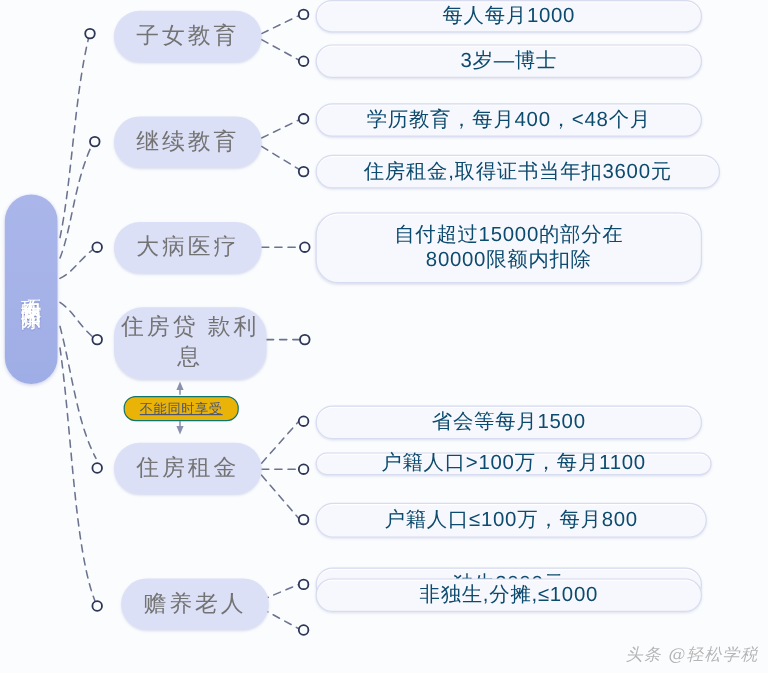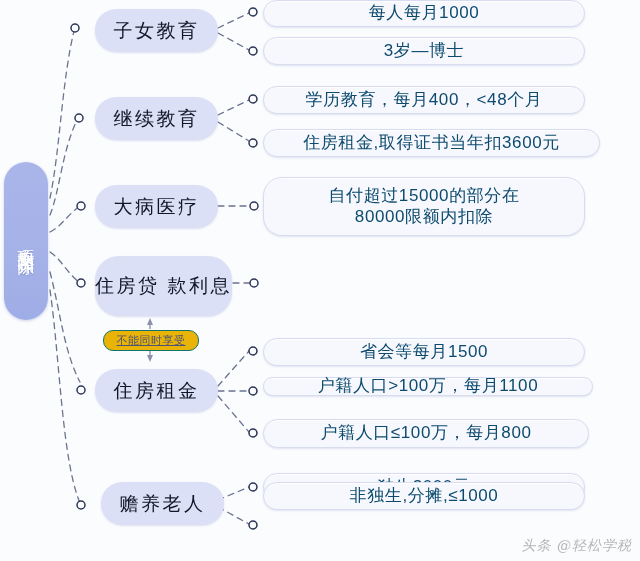--- a/index.html
+++ b/index.html
@@ -33,21 +33,21 @@
     line-height:1;
     font-weight:500;
     text-shadow:0 1px 1px rgba(90,100,160,.35);
   }
 
   
   .pill{
     position:absolute;
     background:#dce0f6;
     border-radius:24px;
-    color:#0f172a;
+    color:#737373;
     display:flex;align-items:center;justify-content:center;
     text-align:center;
     font-size:19px;
     letter-spacing:2.5px;
     line-height:1.15;
     box-shadow:0 1px 2px rgba(150,158,200,.30);
   }
   .pill.two-line{line-height:1.30;}
 
   
@@ -186,21 +186,21 @@
   </div>
 
   <div class="pill" style="left:95px;top:185px;width:123px;height:43px;">
     <span>大病医疗</span>
   </div>
   <div class="leaf" style="left:263px;top:177px;width:322px;height:59px;">
     <span>自付超过15000的部分在
 80000限额内扣除</span>
   </div>
 
-  <div class="pill two-line" style="left:95px;top:256px;width:137px;height:60px;">
+  <div class="pill two-line" style="left:95px;top:256px;width:127px;height:60px;justify-content:flex-end;">
     <span>住房贷
 款利息</span>
   </div>
 
   <div class="note">
     <span>不能同时享受</span>
   </div>
 
   <div class="pill" style="left:95px;top:369px;width:123px;height:43px;">
     <span>住房租金</span>

